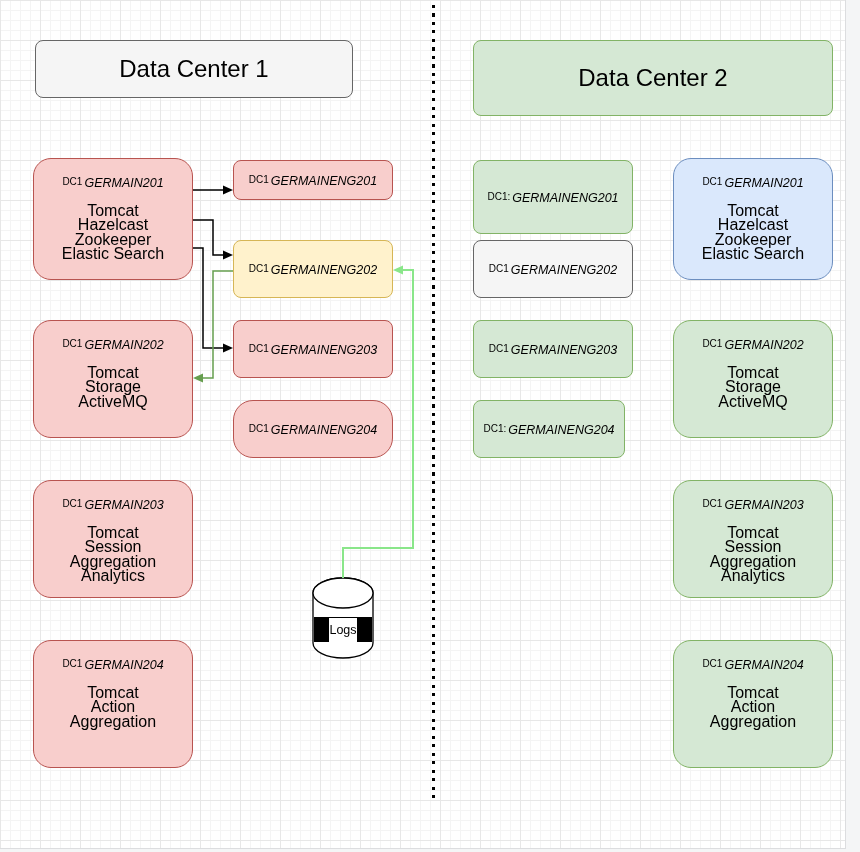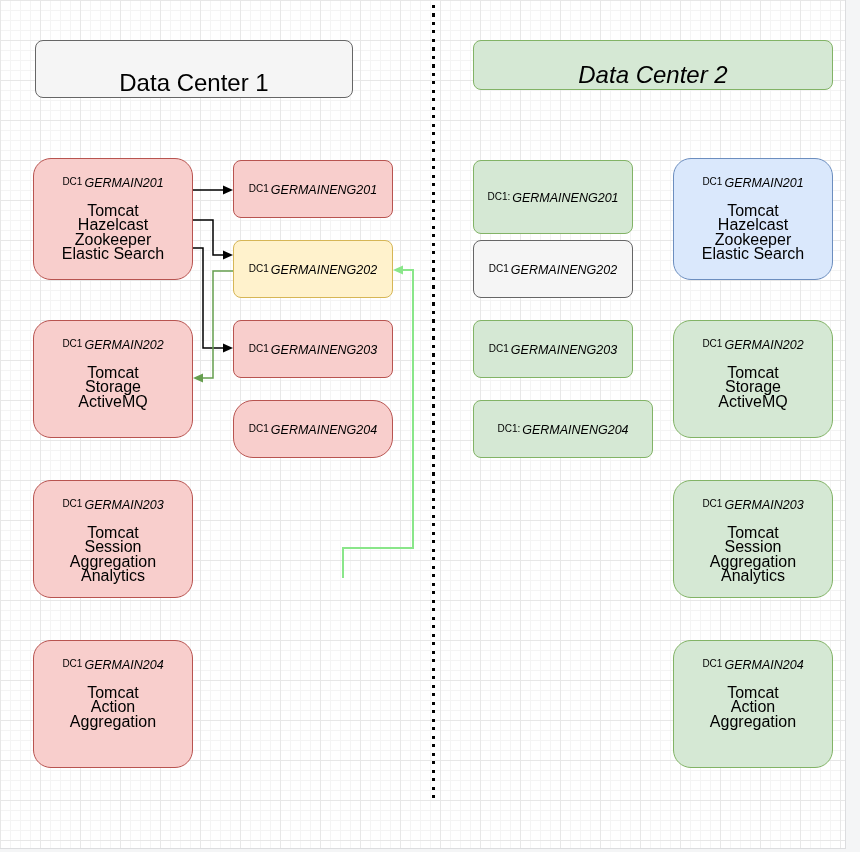--- a/index.html
+++ b/index.html
@@ -25,21 +25,21 @@
     position:absolute;box-sizing:border-box;
     display:flex;flex-direction:column;align-items:center;
     text-align:center;color:#000;
   }
   .node .title{white-space:nowrap;line-height:20px;}
   .node .prefix{font-size:10px;vertical-align:2px;margin-right:2px;}
   .node .name{font-size:12.5px;font-style:italic;}
   .node.small{justify-content:center;}
   .node.big .title{margin-top:13px;}
   .services{margin-top:11px;font-size:16px;line-height:14.4px;}
-  .node.header{justify-content:flex-end;font-size:24px;}
+  .node.header{justify-content:center;font-size:24px;}
   #separator{
     position:absolute;width:3px;
     background-image:repeating-linear-gradient(to bottom,#000 0px,#000 3px,transparent 3px,transparent 8.5px);
   }
   #edges{position:absolute;left:0;top:0;pointer-events:none;}
   #logs-shape{position:absolute;}
   #logs-label-strip{
     position:absolute;left:2px;top:40px;right:2px;height:25px;
     display:flex;align-items:stretch;background:#fff;
   }
@@ -50,21 +50,21 @@
   }
 </style>
 </head>
 <body>
 
 <div id="canvas">
   <div id="nodes-layer">
       <div class="node header" style="left: 35px; top: 40px; width: 318px; height: 58px; background: rgb(245, 245, 245); border: 1px solid rgb(102, 102, 102); border-radius: 8px;">
         <span>Data Center 1</span>
       </div>
-      <div class="node header" style="left: 473px; top: 40px; width: 360px; height: 50px; background: rgb(213, 232, 212); border: 1px solid rgb(130, 179, 102); border-radius: 8px; font-style: italic;">
+      <div class="node header" style="left: 473px; top: 40px; width: 360px; height: 76px; background: rgb(213, 232, 212); border: 1px solid rgb(130, 179, 102); border-radius: 8px;">
         <span>Data Center 2</span>
       </div>
       <div class="node big" style="left: 33px; top: 158px; width: 160px; height: 122px; background: rgb(248, 206, 204); border: 1px solid rgb(184, 84, 80); border-radius: 18px;">
         <div class="title"><span class="prefix">DC1</span><span class="name">GERMAIN201</span></div>
         <div class="services">
           <div>Tomcat</div>
           <div>Hazelcast</div>
           <div>Zookeeper</div>
           <div>Elastic Search</div>
         </div>
@@ -87,42 +87,42 @@
         </div>
       </div>
       <div class="node big" style="left: 33px; top: 640px; width: 160px; height: 128px; background: rgb(248, 206, 204); border: 1px solid rgb(184, 84, 80); border-radius: 18px;">
         <div class="title"><span class="prefix">DC1</span><span class="name">GERMAIN204</span></div>
         <div class="services">
           <div>Tomcat</div>
           <div>Action</div>
           <div>Aggregation</div>
         </div>
       </div>
-      <div class="node small" style="left: 233px; top: 160px; width: 160px; height: 58px; background: rgb(248, 206, 204); border: 1px solid rgb(184, 84, 80); border-radius: 8px;">
+      <div class="node small" style="left: 233px; top: 160px; width: 160px; height: 40px; background: rgb(248, 206, 204); border: 1px solid rgb(184, 84, 80); border-radius: 8px;">
         <div class="title"><span class="prefix">DC1</span><span class="name">GERMAINENG201</span></div>
       </div>
       <div class="node small" style="left: 233px; top: 240px; width: 160px; height: 58px; background: rgb(255, 242, 204); border: 1px solid rgb(214, 182, 86); border-radius: 8px;">
         <div class="title"><span class="prefix">DC1</span><span class="name">GERMAINENG202</span></div>
       </div>
       <div class="node small" style="left: 233px; top: 320px; width: 160px; height: 58px; background: rgb(248, 206, 204); border: 1px solid rgb(184, 84, 80); border-radius: 8px;">
         <div class="title"><span class="prefix">DC1</span><span class="name">GERMAINENG203</span></div>
       </div>
       <div class="node small" style="left: 233px; top: 400px; width: 160px; height: 58px; background: rgb(248, 206, 204); border: 1px solid rgb(184, 84, 80); border-radius: 20px;">
         <div class="title"><span class="prefix">DC1</span><span class="name">GERMAINENG204</span></div>
       </div>
       <div class="node small" style="left: 473px; top: 160px; width: 160px; height: 74px; background: rgb(213, 232, 212); border: 1px solid rgb(130, 179, 102); border-radius: 8px;">
         <div class="title"><span class="prefix">DC1:</span><span class="name">GERMAINENG201</span></div>
       </div>
       <div class="node small" style="left: 473px; top: 240px; width: 160px; height: 58px; background: rgb(245, 245, 245); border: 1px solid rgb(102, 102, 102); border-radius: 8px;">
         <div class="title"><span class="prefix">DC1</span><span class="name">GERMAINENG202</span></div>
       </div>
       <div class="node small" style="left: 473px; top: 320px; width: 160px; height: 58px; background: rgb(213, 232, 212); border: 1px solid rgb(130, 179, 102); border-radius: 8px;">
         <div class="title"><span class="prefix">DC1</span><span class="name">GERMAINENG203</span></div>
       </div>
-      <div class="node small" style="left: 473px; top: 400px; width: 180px; height: 58px; background: rgb(213, 232, 212); border: 1px solid rgb(130, 179, 102); border-radius: 8px;">
+      <div class="node small" style="left: 473px; top: 400px; width: 152px; height: 58px; background: rgb(213, 232, 212); border: 1px solid rgb(130, 179, 102); border-radius: 8px;">
         <div class="title"><span class="prefix">DC1:</span><span class="name">GERMAINENG204</span></div>
       </div>
       <div class="node big" style="left: 673px; top: 158px; width: 160px; height: 122px; background: rgb(218, 232, 252); border: 1px solid rgb(108, 142, 191); border-radius: 18px;">
         <div class="title"><span class="prefix">DC1</span><span class="name">GERMAIN201</span></div>
         <div class="services">
           <div>Tomcat</div>
           <div>Hazelcast</div>
           <div>Zookeeper</div>
           <div>Elastic Search</div>
         </div>
@@ -149,20 +149,31 @@
         <div class="services">
           <div>Tomcat</div>
           <div>Action</div>
           <div>Aggregation</div>
         </div>
       </div>
     </div>
 
   <div id="separator" style="left: 432px; top: 5px; height: 793px;"></div>
 
+  <div id="logs-shape" style="left: 312px; top: 577px; width: 62px; height: 82px;">
+    <svg width="62" height="82" viewBox="0 0 62 82">
+      <path d="M1,16 A30,15 0 0 1 61,16 L61,66 A30,15 0 0 1 1,66 Z" fill="#ffffff" stroke="#000000" stroke-width="1.3"></path>
+      <ellipse cx="31" cy="16" rx="30" ry="15" fill="#ffffff" stroke="#000000" stroke-width="1.3"></ellipse>
+    </svg>
+    <div id="logs-label-strip">
+      <div class="logs-bar"></div>
+      <div class="logs-text">Logs</div>
+      <div class="logs-bar"></div>
+    </div>
+  </div>
 
   <svg id="edges" width="845" height="848">
       <polyline points="193,190 223,190" fill="none" stroke="#000000" stroke-width="1.5"></polyline>
       <polygon points="233,190 223,194.5 223,185.5" fill="#000000"></polygon>
       <polyline points="193,220 213,220 213,255 223,255" fill="none" stroke="#000000" stroke-width="1.5"></polyline>
       <polygon points="233,255 223,259.5 223,250.5" fill="#000000"></polygon>
       <polyline points="193,248 203,248 203,348 223,348" fill="none" stroke="#000000" stroke-width="1.5"></polyline>
       <polygon points="233,348 223,352.5 223,343.5" fill="#000000"></polygon>
       <polyline points="233,271 213,271 213,378 203,378" fill="none" stroke="#669e4f" stroke-width="1.5"></polyline>
       <polygon points="193,378 203,373.5 203,382.5" fill="#669e4f"></polygon>

